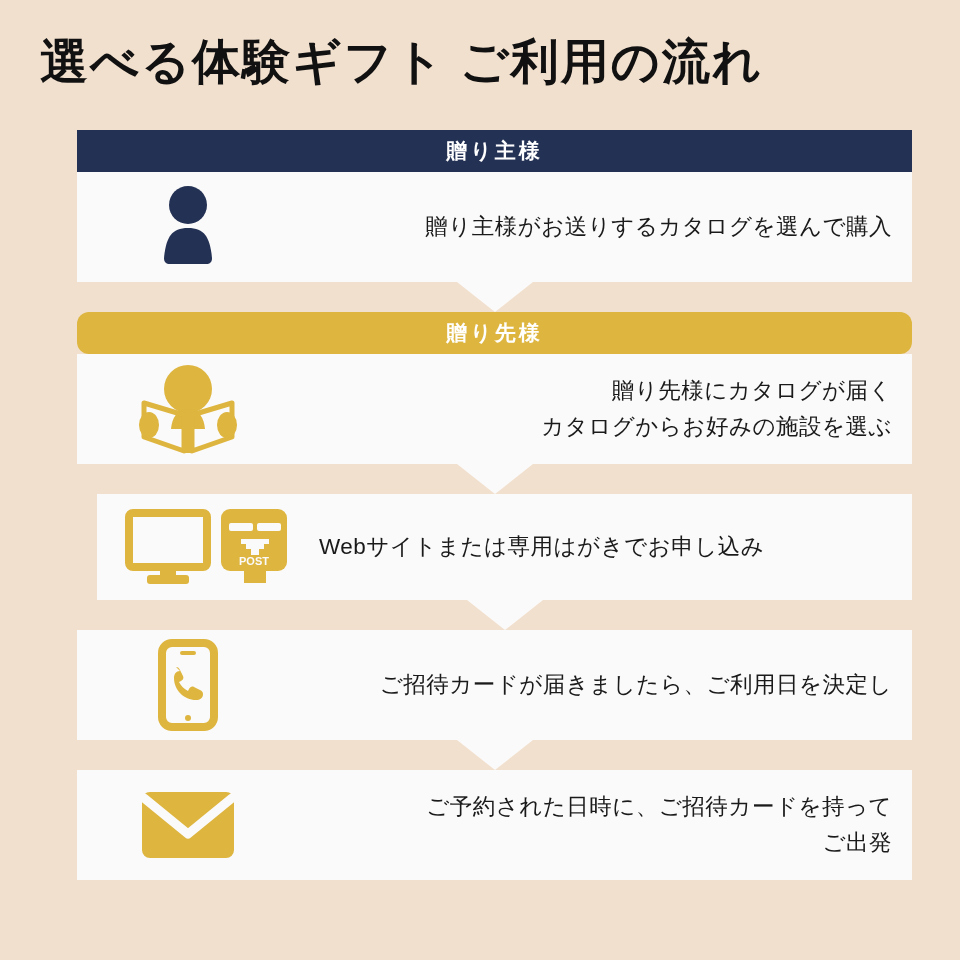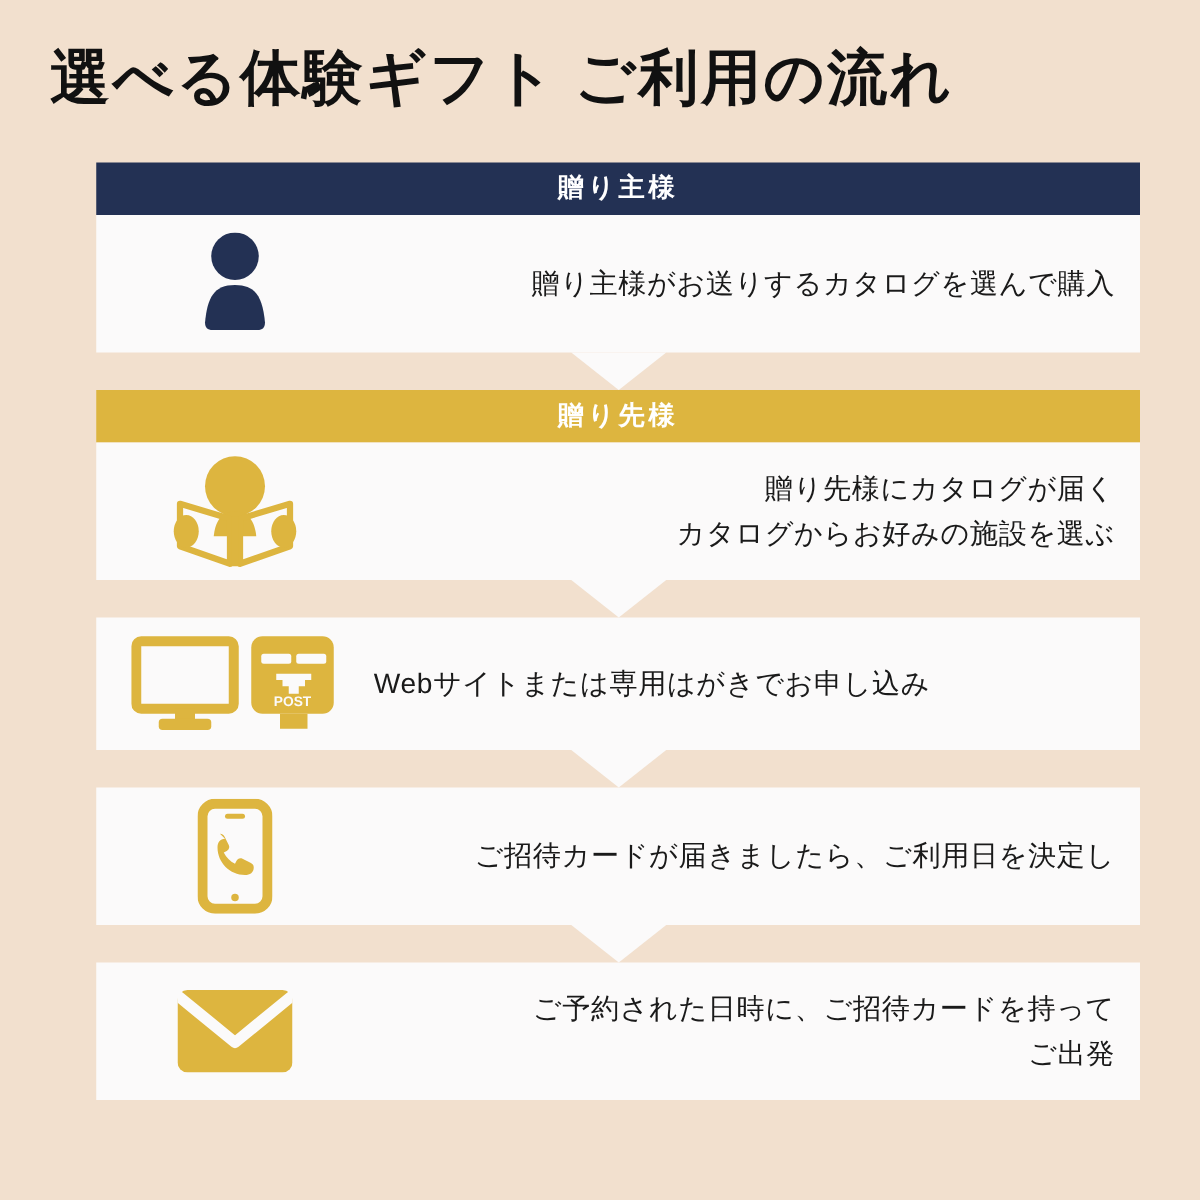--- a/index.html
+++ b/index.html
@@ -25,31 +25,31 @@
   .flow { position: absolute; left: 48px; top: 130px; width: 864px; padding-left: 29px; }
 
   .section { position: relative; }
 
   
   .bar {
     height: 42px; line-height: 42px; text-align: center;
     color: #ffffff; font-size: 21px; font-weight: 700; letter-spacing: 3px;
   }
   .bar.navy { background: #233154; }
-  .bar.gold { background: #ddb53f; }
+  .bar.gold { background: #ddb53f; border-radius: 12px; }
 
   
   .panel {
     position: relative;
     background: #fbfafa;
     display: flex; align-items: center;
     padding: 0 0 0 0;
   }
   .panel.h110 { height: 110px; text-align: right; }
-  .panel.h106 { height: 106px; }
+  .panel.h106 { height: 106px; margin-left: 20px; }
 
   
   .notch {
     position: absolute; left: 50%; bottom: -30px;
     transform: translateX(-50%);
     width: 0; height: 0;
     border-left: 38px solid transparent;
     border-right: 38px solid transparent;
     border-top: 30px solid #fbfafa;
     z-index: 3;

